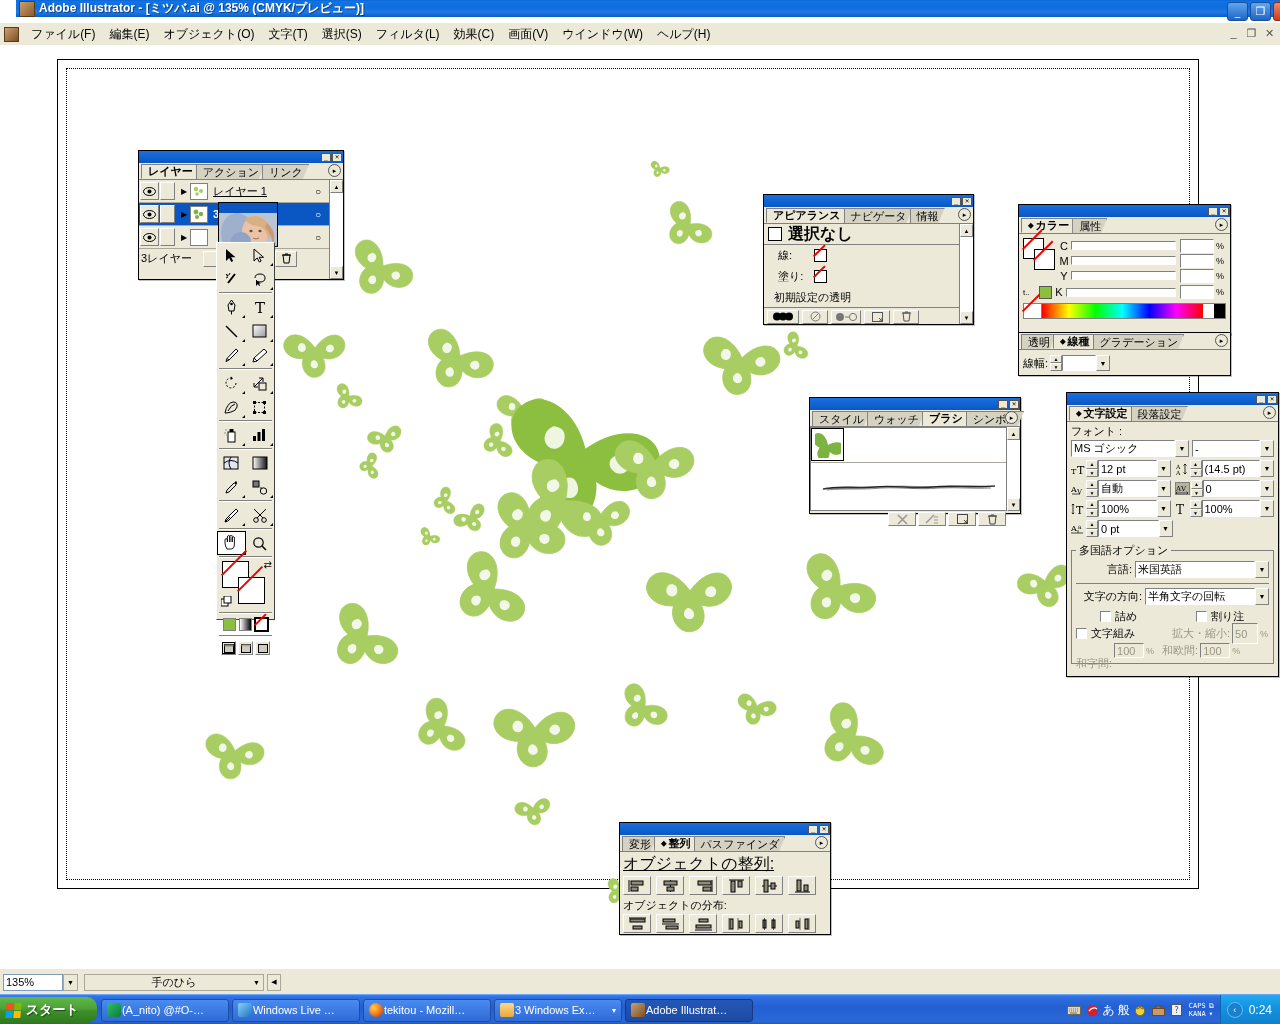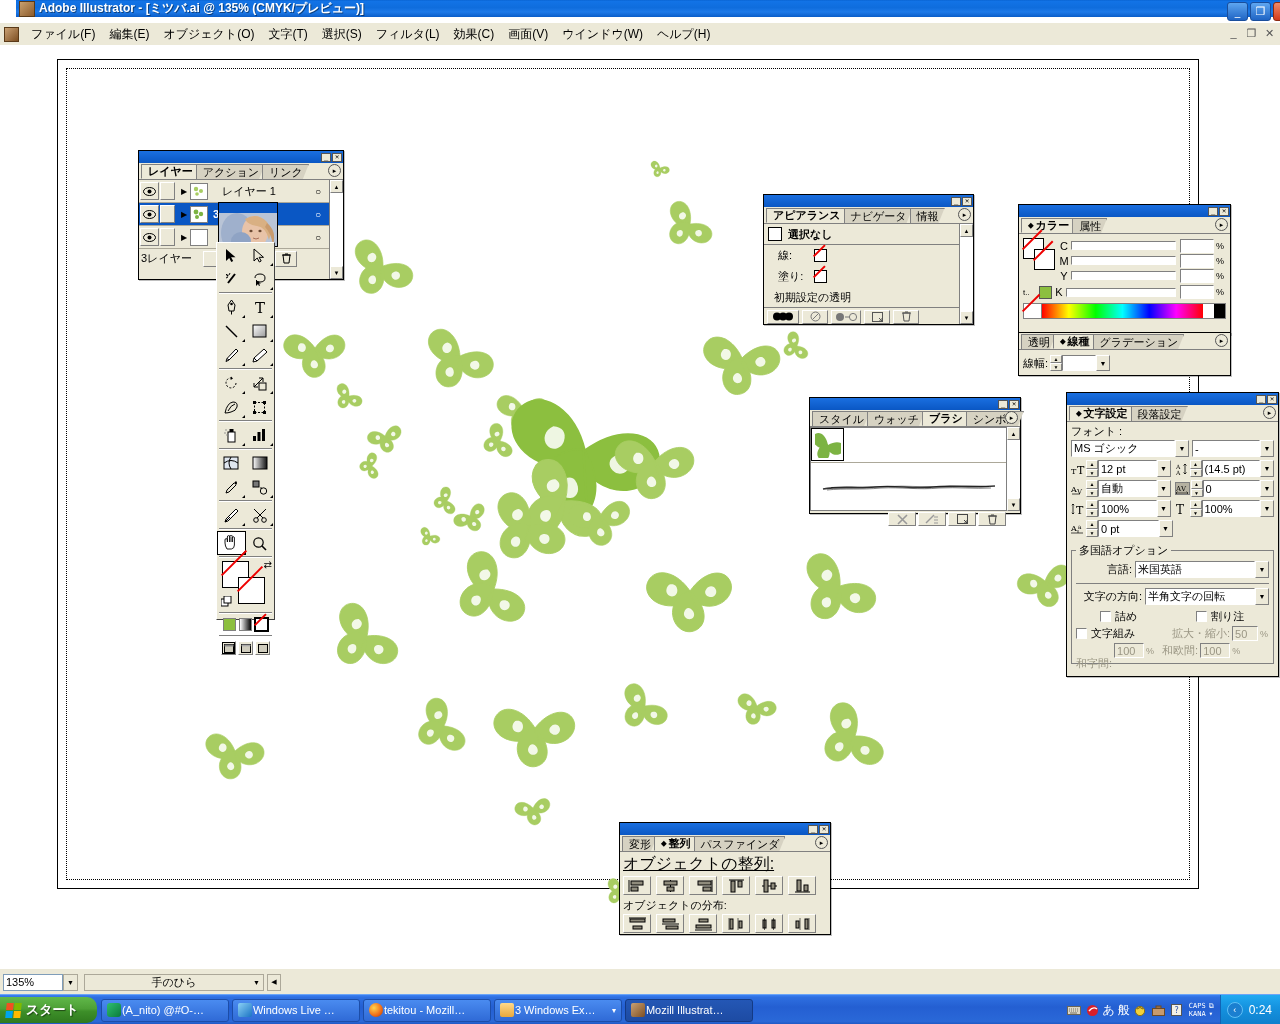--- a/index.html
+++ b/index.html
@@ -355,21 +355,21 @@
             <div style="width:12px;text-align:center;font-size:8px;">▶</div>
             <div style="width:18px;height:17px;background:#fff;border:1px solid #808080;box-sizing:border-box;">
               <svg width="16" height="15" viewBox="0 0 16 15">
                   <g fill="#a8cd62">
                     <circle cx="5" cy="5" r="2.2"></circle>
                     <circle cx="10" cy="7" r="2"></circle>
                     <circle cx="6" cy="10" r="1.8"></circle>
                   </g>
                 </svg>
             </div>
-            <div style="flex:1;padding-left:14px;font-size:11px;">レイヤー 1</div>
+            <div style="flex:1;padding-left:5px;font-size:11px;text-decoration:underline;">レイヤー 1</div>
             <div style="width:22px;text-align:center;font-size:10px;">○</div>
           </div>
 
           <div style="display:flex;align-items:center;height:22px;border-bottom:1px solid #aca899;background:#0a57c4;color:#fff;">
             <div class="btn3d" style="width:19px;height:18px;margin:0 1px;">
               <svg width="13" height="9" viewBox="0 0 13 9">
                   <ellipse cx="6.5" cy="4.5" rx="6" ry="4" fill="none" stroke="#000" stroke-width="1"></ellipse>
                   <circle cx="6.5" cy="4.5" r="2" fill="#000"></circle>
                 </svg>
             </div>
@@ -683,21 +683,21 @@
       <div class="tabs">
         <div class="tab active">アピアランス</div>
         <div class="tab">ナビゲータ</div>
         <div class="tab">情報</div>
         <div class="tab-menu">▸</div>
       </div>
       <div style="display:flex;height:100px;">
         <div style="flex:1;">
           <div style="display:flex;align-items:center;height:20px;padding:0 4px;border-bottom:1px solid #808080;">
             <div style="width:14px;height:14px;background:#fff;border:1px solid #000;box-sizing:border-box;margin-right:6px;"></div>
-            <div style="font-size:11px;font-weight:bold;">選択なし</div>
+            <div style="font-size:16px;font-weight:bold;">選択なし</div>
           </div>
           <div style="display:flex;align-items:center;height:21px;padding-left:14px;">
             <div style="font-size:11px;width:36px;">線:</div>
             <div class="nonebox" style="width:13px;height:13px;"></div>
           </div>
           <div style="display:flex;align-items:center;height:21px;padding-left:14px;">
             <div style="font-size:11px;width:36px;">塗り:</div>
             <div class="nonebox" style="width:13px;height:13px;"></div>
           </div>
           <div style="display:flex;align-items:center;height:20px;padding-left:10px;font-size:11px;">初期設定の透明</div>
@@ -1035,21 +1035,21 @@
               <div class="sunk" style="width:11px;height:11px;margin-right:4px;"></div>
               <div style="font-size:11px;">割り注</div>
             </div>
           </div>
           <div style="display:flex;align-items:center;height:17px;">
             <div style="display:flex;align-items:center;width:96px;">
               <div class="sunk" style="width:11px;height:11px;margin-right:4px;"></div>
               <div style="font-size:11px;">文字組み</div>
             </div>
             <div style="font-size:11px;color:#9a9684;">拡大・縮小:</div>
-            <div class="field" style="width:26px;height:15px;margin-left:2px;color:#9a9684;background:#ece9d8;">50</div>
+            <div class="field" style="width:26px;height:21px;margin-left:2px;color:#9a9684;background:#ece9d8;">50</div>
             <div style="font-size:9px;color:#9a9684;margin-left:2px;">%</div>
           </div>
           <div style="display:flex;align-items:center;height:17px;">
             <div style="font-size:11px;color:#9a9684;margin-top:26px;">和字間:</div>
             <div class="field" style="width:30px;height:15px;margin-left:2px;color:#9a9684;background:#ece9d8;">100</div>
             <div style="font-size:9px;color:#9a9684;margin:0 8px 0 2px;">%</div>
             <div style="font-size:11px;color:#9a9684;">和欧間:</div>
             <div class="field" style="width:30px;height:15px;margin-left:2px;color:#9a9684;background:#ece9d8;">100</div>
             <div style="font-size:9px;color:#9a9684;margin-left:2px;">%</div>
           </div>
@@ -1200,21 +1200,21 @@
       <span class="tbico" style="background:radial-gradient(circle at 35% 35%,#ffd34d,#f06a16 60%,#9b3b08);border-radius:50%;"></span>
       <span>tekitou - Mozill…</span>
     </div>
     <div class="tbitem">
       <span class="tbico" style="background:linear-gradient(180deg,#ffd98a,#e8a83c);border-radius:2px;"></span>
       <span>3 Windows Ex…</span>
       <span style="margin-left:auto;font-size:8px;">▾</span>
     </div>
     <div class="tbitem active">
       <span class="tbico" style="background:linear-gradient(135deg,#caa174,#7d4f22);"></span>
-      <span>Mozill Illustrat…</span>
+      <span>Adobe Illustrat…</span>
     </div>
 
     <div class="tray">
       <div class="imebar">
         <span class="g">
           <svg width="14" height="9" viewBox="0 0 14 9">
               <rect x="0.5" y="0.5" width="13" height="8" fill="#dcd7c8" stroke="#6b6657"></rect>
               <path d="M2,3 h1 M4,3 h1 M6,3 h1 M8,3 h1 M10,3 h1 M2,5 h1 M4,5 h1 M6,5 h1 M8,5 h1 M10,5 h1 M3,7 h7" stroke="#6b6657" stroke-width="0.9"></path>
             </svg>
         </span>

